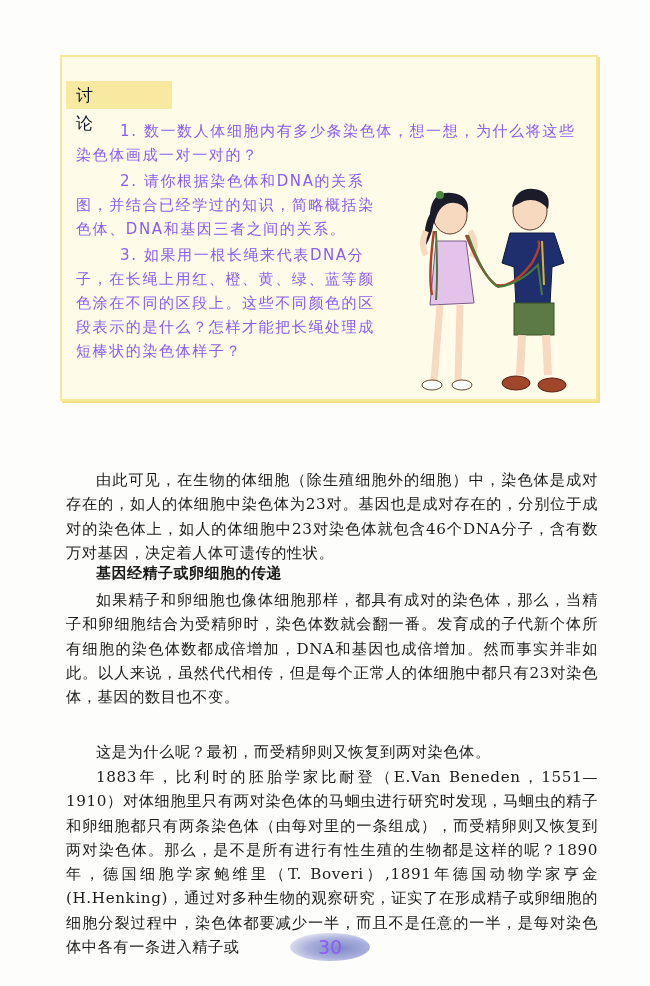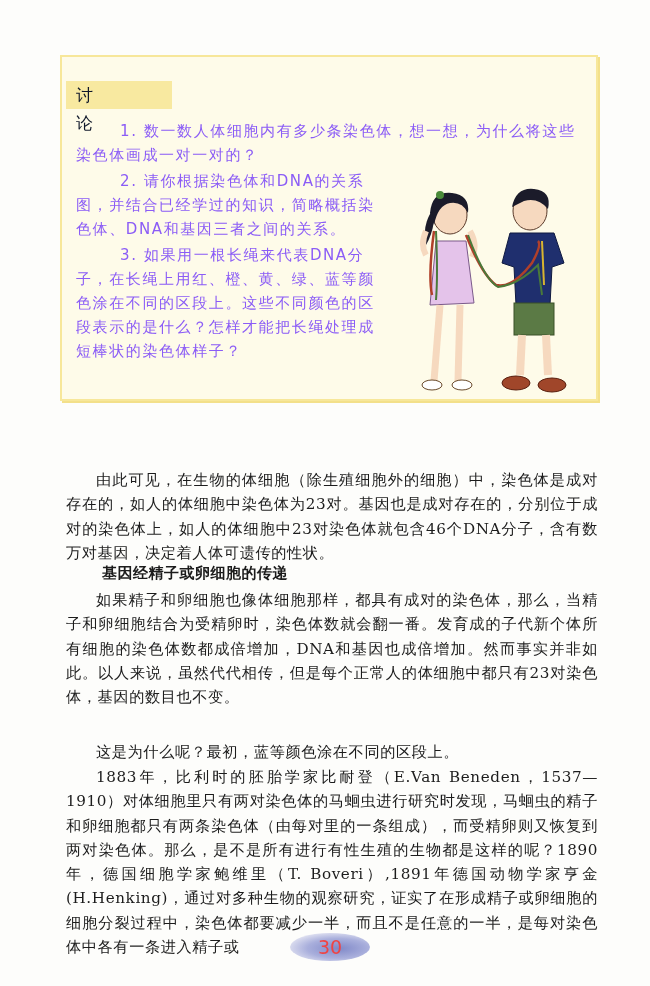--- a/index.html
+++ b/index.html
@@ -27,36 +27,36 @@
   .q3 { left: 14px; top: 186px; width: 304px; text-indent: 44px; }
   .illustration { position: absolute; left: 330px; top: 128px; width: 200px; height: 216px; }
 
   .para {
     position: absolute; left: 66px; width: 532px; font-size: 15.2px; line-height: 24.3px;
     text-align: justify; letter-spacing: 0.6px;
   }
   .indent { text-indent: 30px; margin-top: 32px; }
   .p1 { top: 436px; }
   .heading {
-    position: absolute; left: 102px; top: 564px; font-family: "DejaVu Sans", sans-serif;
+    position: absolute; left: 96px; top: 564px; font-family: "DejaVu Sans", sans-serif;
     font-weight: bold; font-size: 15px; letter-spacing: 0.5px;
   }
   .p2 { top: 556px; }
   .p3 { top: 708px; }
   .p4 { top: 733px; }
   .page-num-wrap {
     position: absolute; left: 290px; top: 930px; width: 80px; height: 34px;
   }
   .page-blob {
     position: absolute; left: 0; top: 3px; width: 80px; height: 28px; border-radius: 50%;
     background: radial-gradient(ellipse at 60% 55%, #7f88c8 0%, #a9afdc 45%, #e6e7f3 80%, rgba(255,255,255,0) 100%);
   }
   .page-num {
     position: absolute; left: 0; width: 80px; top: 6px; text-align: center;
-    font-family: "DejaVu Sans", sans-serif; font-size: 19px; color: #ef4444;
+    font-family: "DejaVu Sans", sans-serif; font-size: 19px; color: #8b5cf6;
   }
 </style>
 </head>
 <body>
 
 <div class="discuss-box">
   <div class="discuss-title"><span>讨</span><span>论</span></div>
   <div class="q q1">1. 数一数人体细胞内有多少条染色体，想一想，为什么将这些染色体画成一对一对的？</div>
   <div class="q q2">2. 请你根据染色体和DNA的关系图，并结合已经学过的知识，简略概括染色体、DNA和基因三者之间的关系。</div>
   <div class="q q3">3. 如果用一根长绳来代表DNA分子，在长绳上用红、橙、黄、绿、蓝等颜色涂在不同的区段上。这些不同颜色的区段表示的是什么？怎样才能把长绳处理成短棒状的染色体样子？</div>
@@ -90,19 +90,19 @@
 
     <path d="M42 46 Q36 90 40 110 M74 50 Q90 90 104 100 Q120 104 140 78 Q150 60 146 56" stroke="#b0402a" stroke-width="2.5" fill="none"></path>
     <path d="M44 46 Q46 90 44 115 M76 50 Q92 94 106 102 Q126 100 146 80 L150 110" stroke="#4a7a3a" stroke-width="2" fill="none"></path>
     <path d="M150 56 L152 100" stroke="#d8b430" stroke-width="2" fill="none"></path>
   </svg>
 </div>
 
 <div class="para indent p1">由此可见，在生物的体细胞（除生殖细胞外的细胞）中，染色体是成对存在的，如人的体细胞中染色体为23对。基因也是成对存在的，分别位于成对的染色体上，如人的体细胞中23对染色体就包含46个DNA分子，含有数万对基因，决定着人体可遗传的性状。</div>
 <div class="heading">基因经精子或卵细胞的传递</div>
 <div class="para indent p2">如果精子和卵细胞也像体细胞那样，都具有成对的染色体，那么，当精子和卵细胞结合为受精卵时，染色体数就会翻一番。发育成的子代新个体所有细胞的染色体数都成倍增加，DNA和基因也成倍增加。然而事实并非如此。以人来说，虽然代代相传，但是每个正常人的体细胞中都只有23对染色体，基因的数目也不变。</div>
-<div class="para indent p3">这是为什么呢？最初，蓝等颜色涂在不同的区段上。</div>
-<div class="para indent p4">1883年，比利时的胚胎学家比耐登（E.Van Beneden，1537—1910）对体细胞里只有两对染色体的马蛔虫进行研究时发现，马蛔虫的精子和卵细胞都只有两条染色体（由每对里的一条组成），而受精卵则又恢复到两对染色体。那么，是不是所有进行有性生殖的生物都是这样的呢？1890年，德国细胞学家鲍维里（T. Boveri）,1891年德国动物学家亨金(H.Henking)，通过对多种生物的观察研究，证实了在形成精子或卵细胞的细胞分裂过程中，染色体都要减少一半，而且不是任意的一半，是每对染色体中各有一条进入精子或</div>
+<div class="para indent p3">这是为什么呢？最初，而受精卵则又恢复到两对染色体。</div>
+<div class="para indent p4">1883年，比利时的胚胎学家比耐登（E.Van Beneden，1551—1910）对体细胞里只有两对染色体的马蛔虫进行研究时发现，马蛔虫的精子和卵细胞都只有两条染色体（由每对里的一条组成），而受精卵则又恢复到两对染色体。那么，是不是所有进行有性生殖的生物都是这样的呢？1890年，德国细胞学家鲍维里（T. Boveri）,1891年德国动物学家亨金(H.Henking)，通过对多种生物的观察研究，证实了在形成精子或卵细胞的细胞分裂过程中，染色体都要减少一半，而且不是任意的一半，是每对染色体中各有一条进入精子或</div>
 
 <div class="page-num-wrap">
   <div class="page-blob"></div>
   <div class="page-num">30</div>
 </div>
 
 </body></html>

